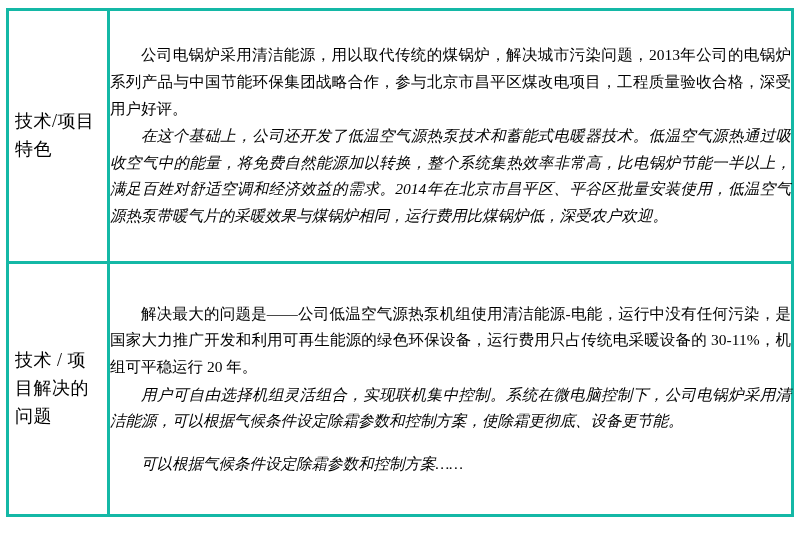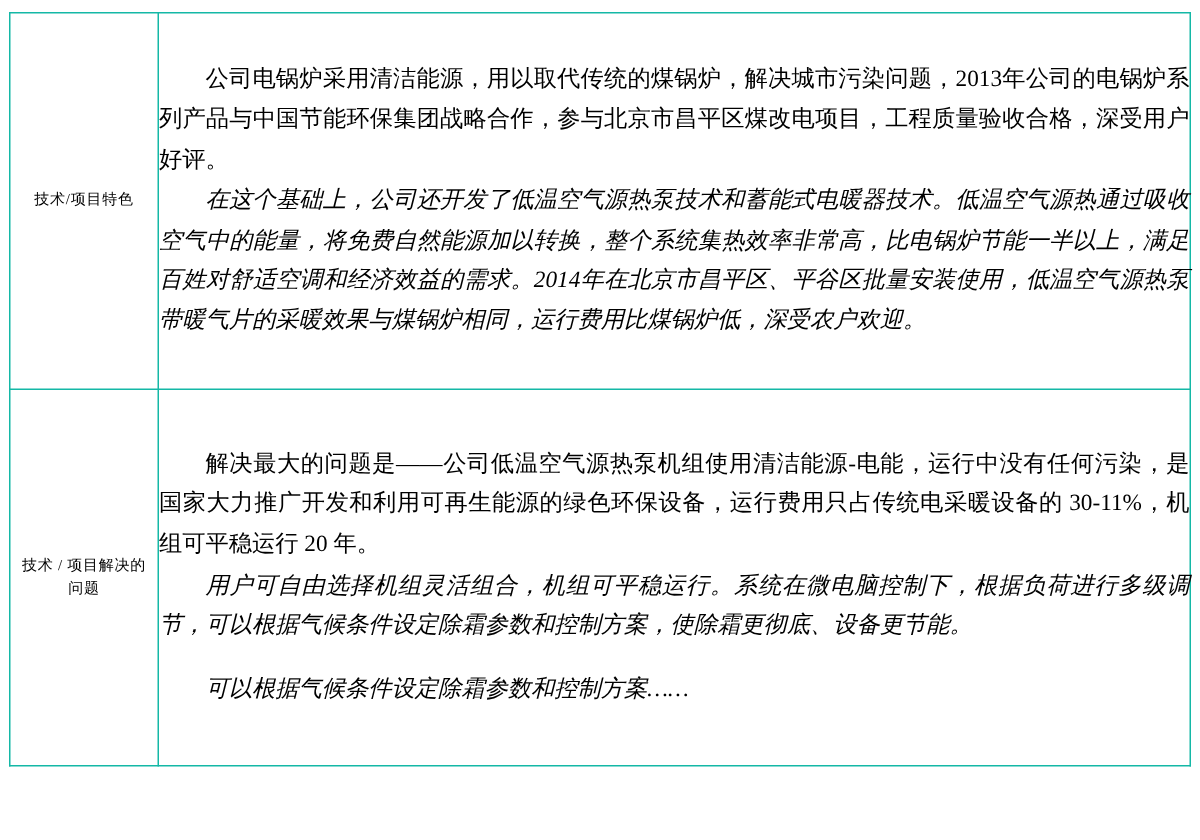--- a/index.html
+++ b/index.html
@@ -21,28 +21,28 @@
     box-sizing: border-box;
     padding: 8px 6px 6px 6px;
   }
   table.doc-table {
     border-collapse: collapse;
     width: 788px;
     margin: 0;
     table-layout: fixed;
   }
   table.doc-table td {
-    border: 1px solid #14b8a6;
+    border: 3px solid #14b8a6;
     vertical-align: middle;
     padding: 0;
   }
   td.label-cell {
     width: 98px;
-    text-align: center;
-    font-size: 10px;
+    text-align: left;
+    font-size: 18px;
     line-height: 1.55;
     letter-spacing: 0.5px;
   }
   td.label-cell .label-inner {
     padding: 4px 6px;
   }
   td.body-cell {
     padding: 10px 14px 12px 12px;
     font-size: 15.5px;
     line-height: 1.72;
@@ -77,19 +77,19 @@
           <p class="para">公司电锅炉采用清洁能源，用以取代传统的煤锅炉，解决城市污染问题，2013年公司的电锅炉系列产品与中国节能环保集团战略合作，参与北京市昌平区煤改电项目，工程质量验收合格，深受用户好评。</p>
           <p class="para">在这个基础上，公司还开发了低温空气源热泵技术和蓄能式电暖器技术。低温空气源热通过吸收空气中的能量，将免费自然能源加以转换，整个系统集热效率非常高，比电锅炉节能一半以上，满足百姓对舒适空调和经济效益的需求。2014年在北京市昌平区、平谷区批量安装使用，低温空气源热泵带暖气片的采暖效果与煤锅炉相同，运行费用比煤锅炉低，深受农户欢迎。</p>
         </td>
       </tr>
       <tr class="row-2">
         <td class="label-cell">
           <div class="label-inner">技术 / 项目解决的问题</div>
         </td>
         <td class="body-cell">
           <p class="para">解决最大的问题是——公司低温空气源热泵机组使用清洁能源-电能，运行中没有任何污染，是国家大力推广开发和利用可再生能源的绿色环保设备，运行费用只占传统电采暖设备的 30-11%，机组可平稳运行 20 年。</p>
-          <p class="para">用户可自由选择机组灵活组合，机组可平稳运行。系统在微电脑控制下，根据负荷进行多级调节，可以根据气候条件设定除霜参数和控制方案，使除霜更彻底、设备更节能。</p>
+          <p class="para">用户可自由选择机组灵活组合，实现联机集中控制。系统在微电脑控制下，公司电锅炉采用清洁能源，可以根据气候条件设定除霜参数和控制方案，使除霜更彻底、设备更节能。</p>
           <p class="para spacer-above">可以根据气候条件设定除霜参数和控制方案……</p>
         </td>
       </tr>
     </tbody>
   </table>
 </div>
 
 </body></html>

